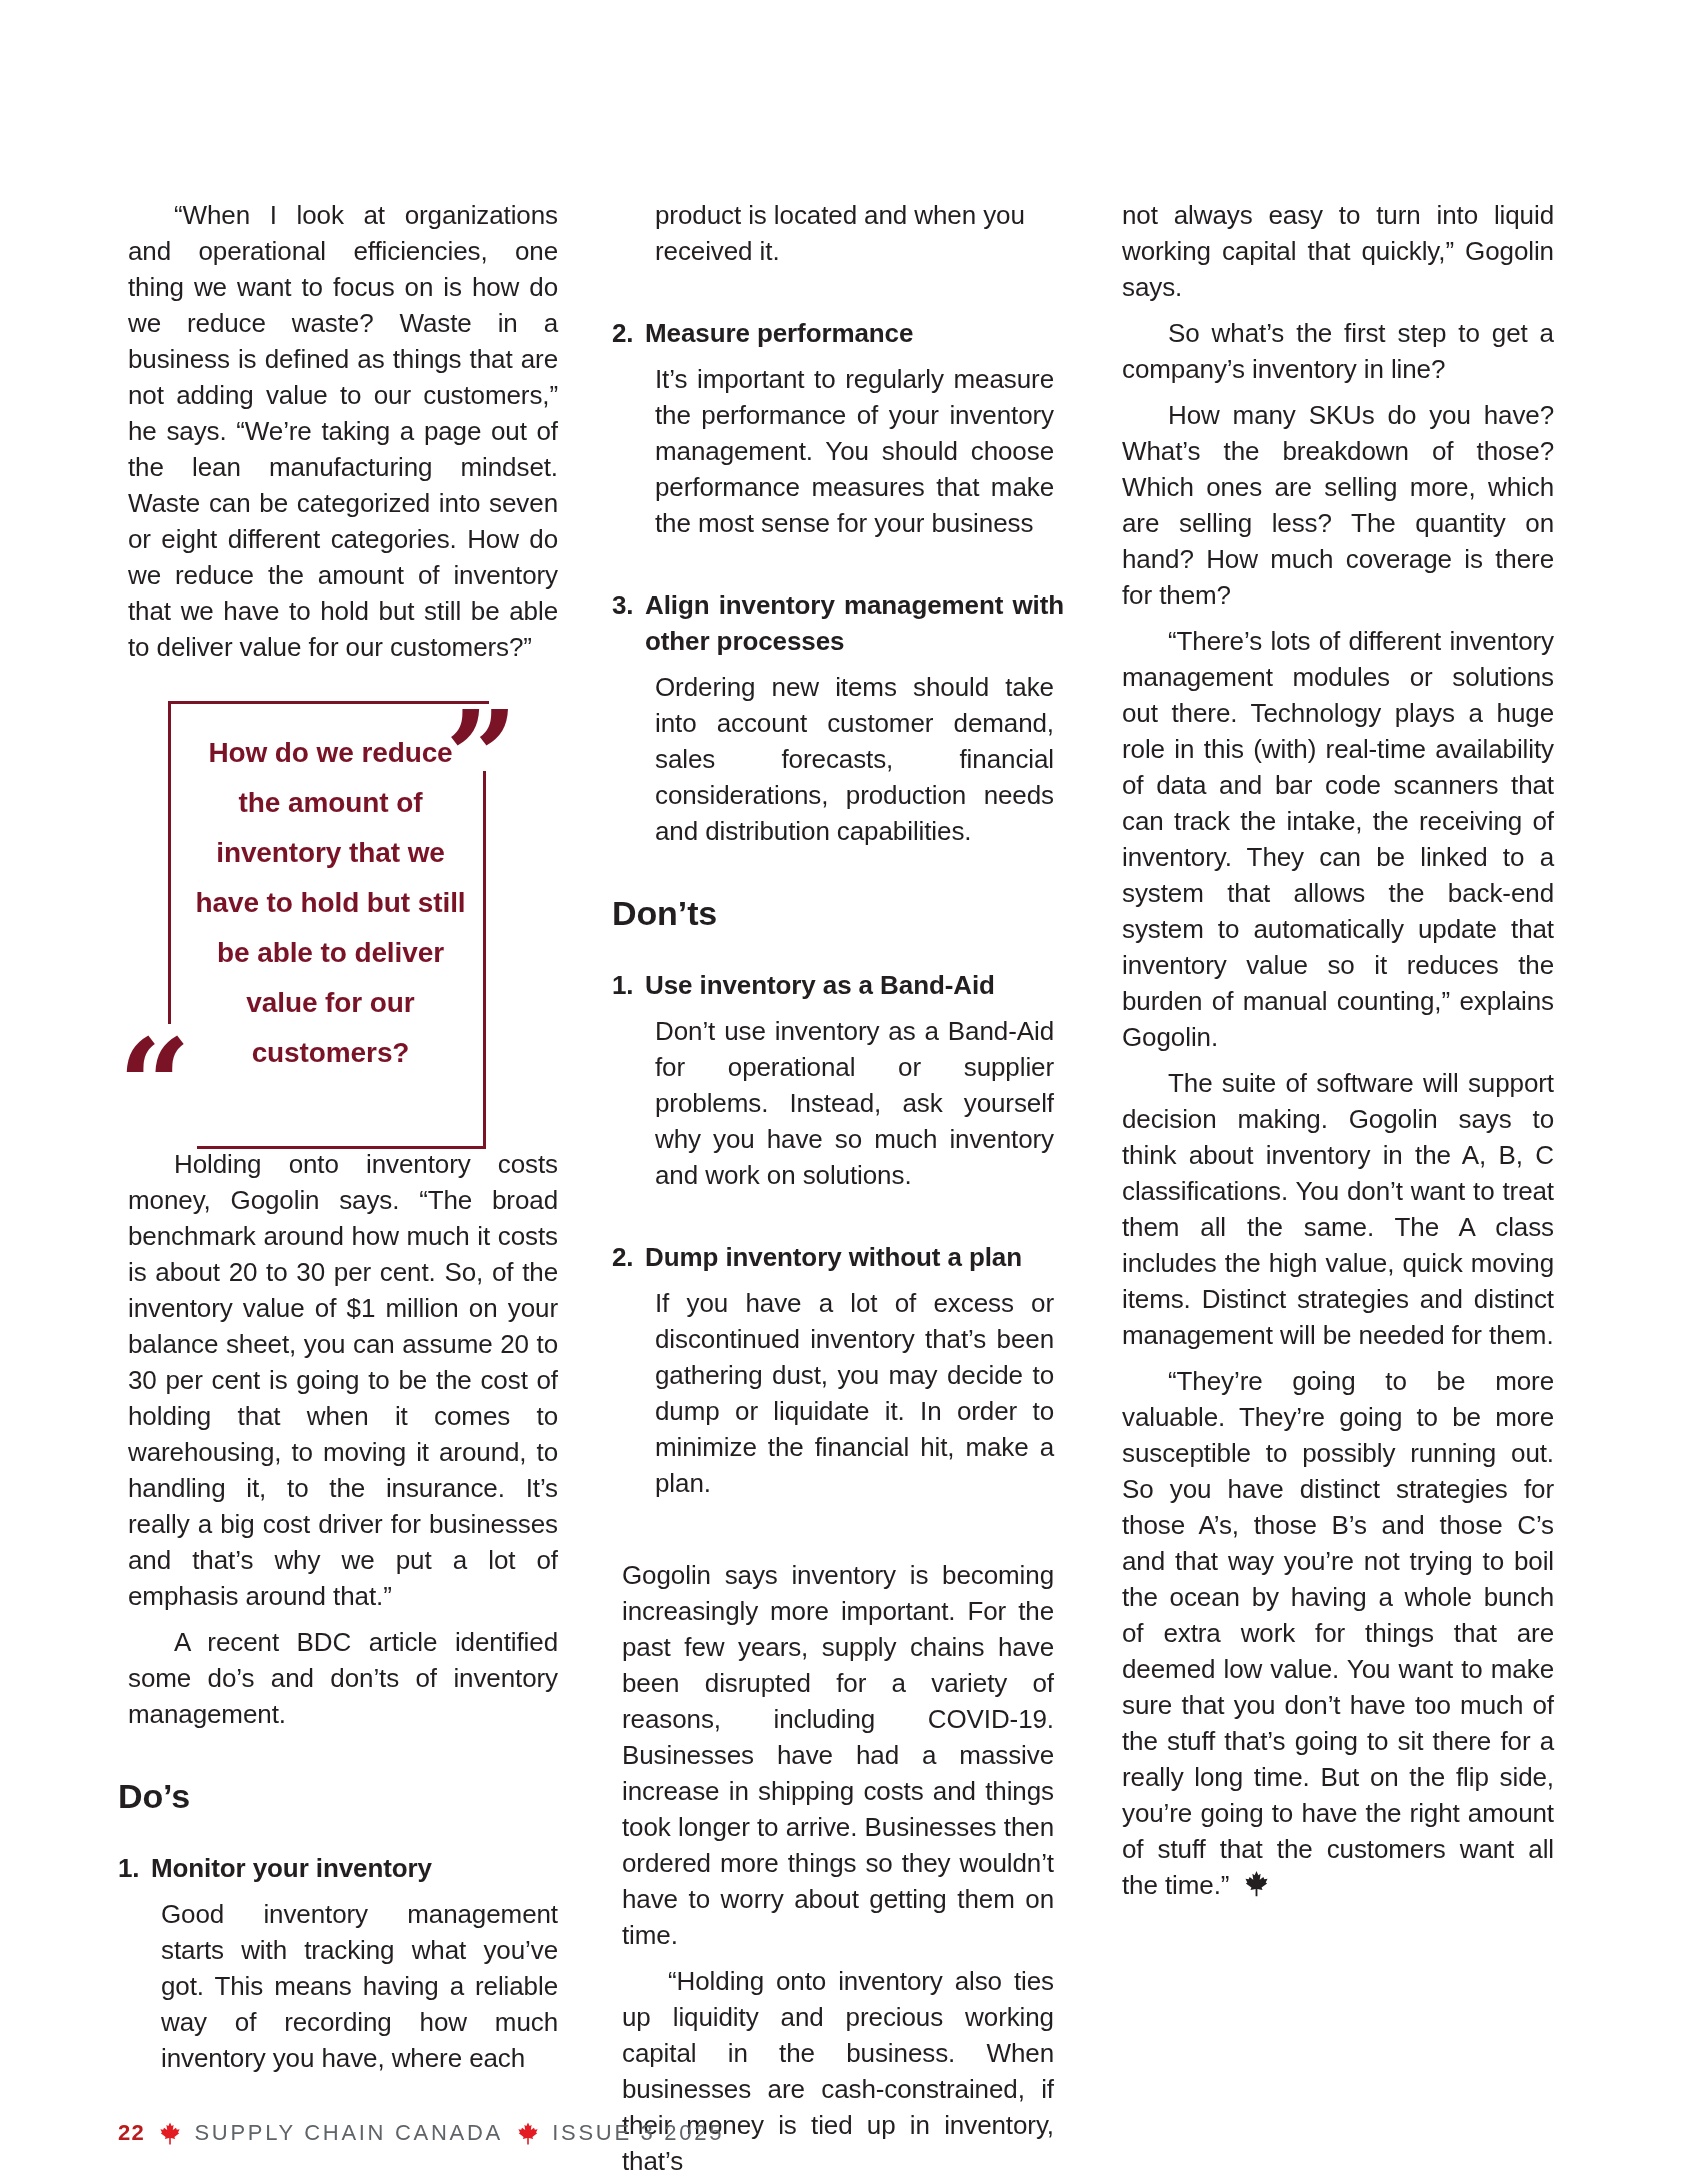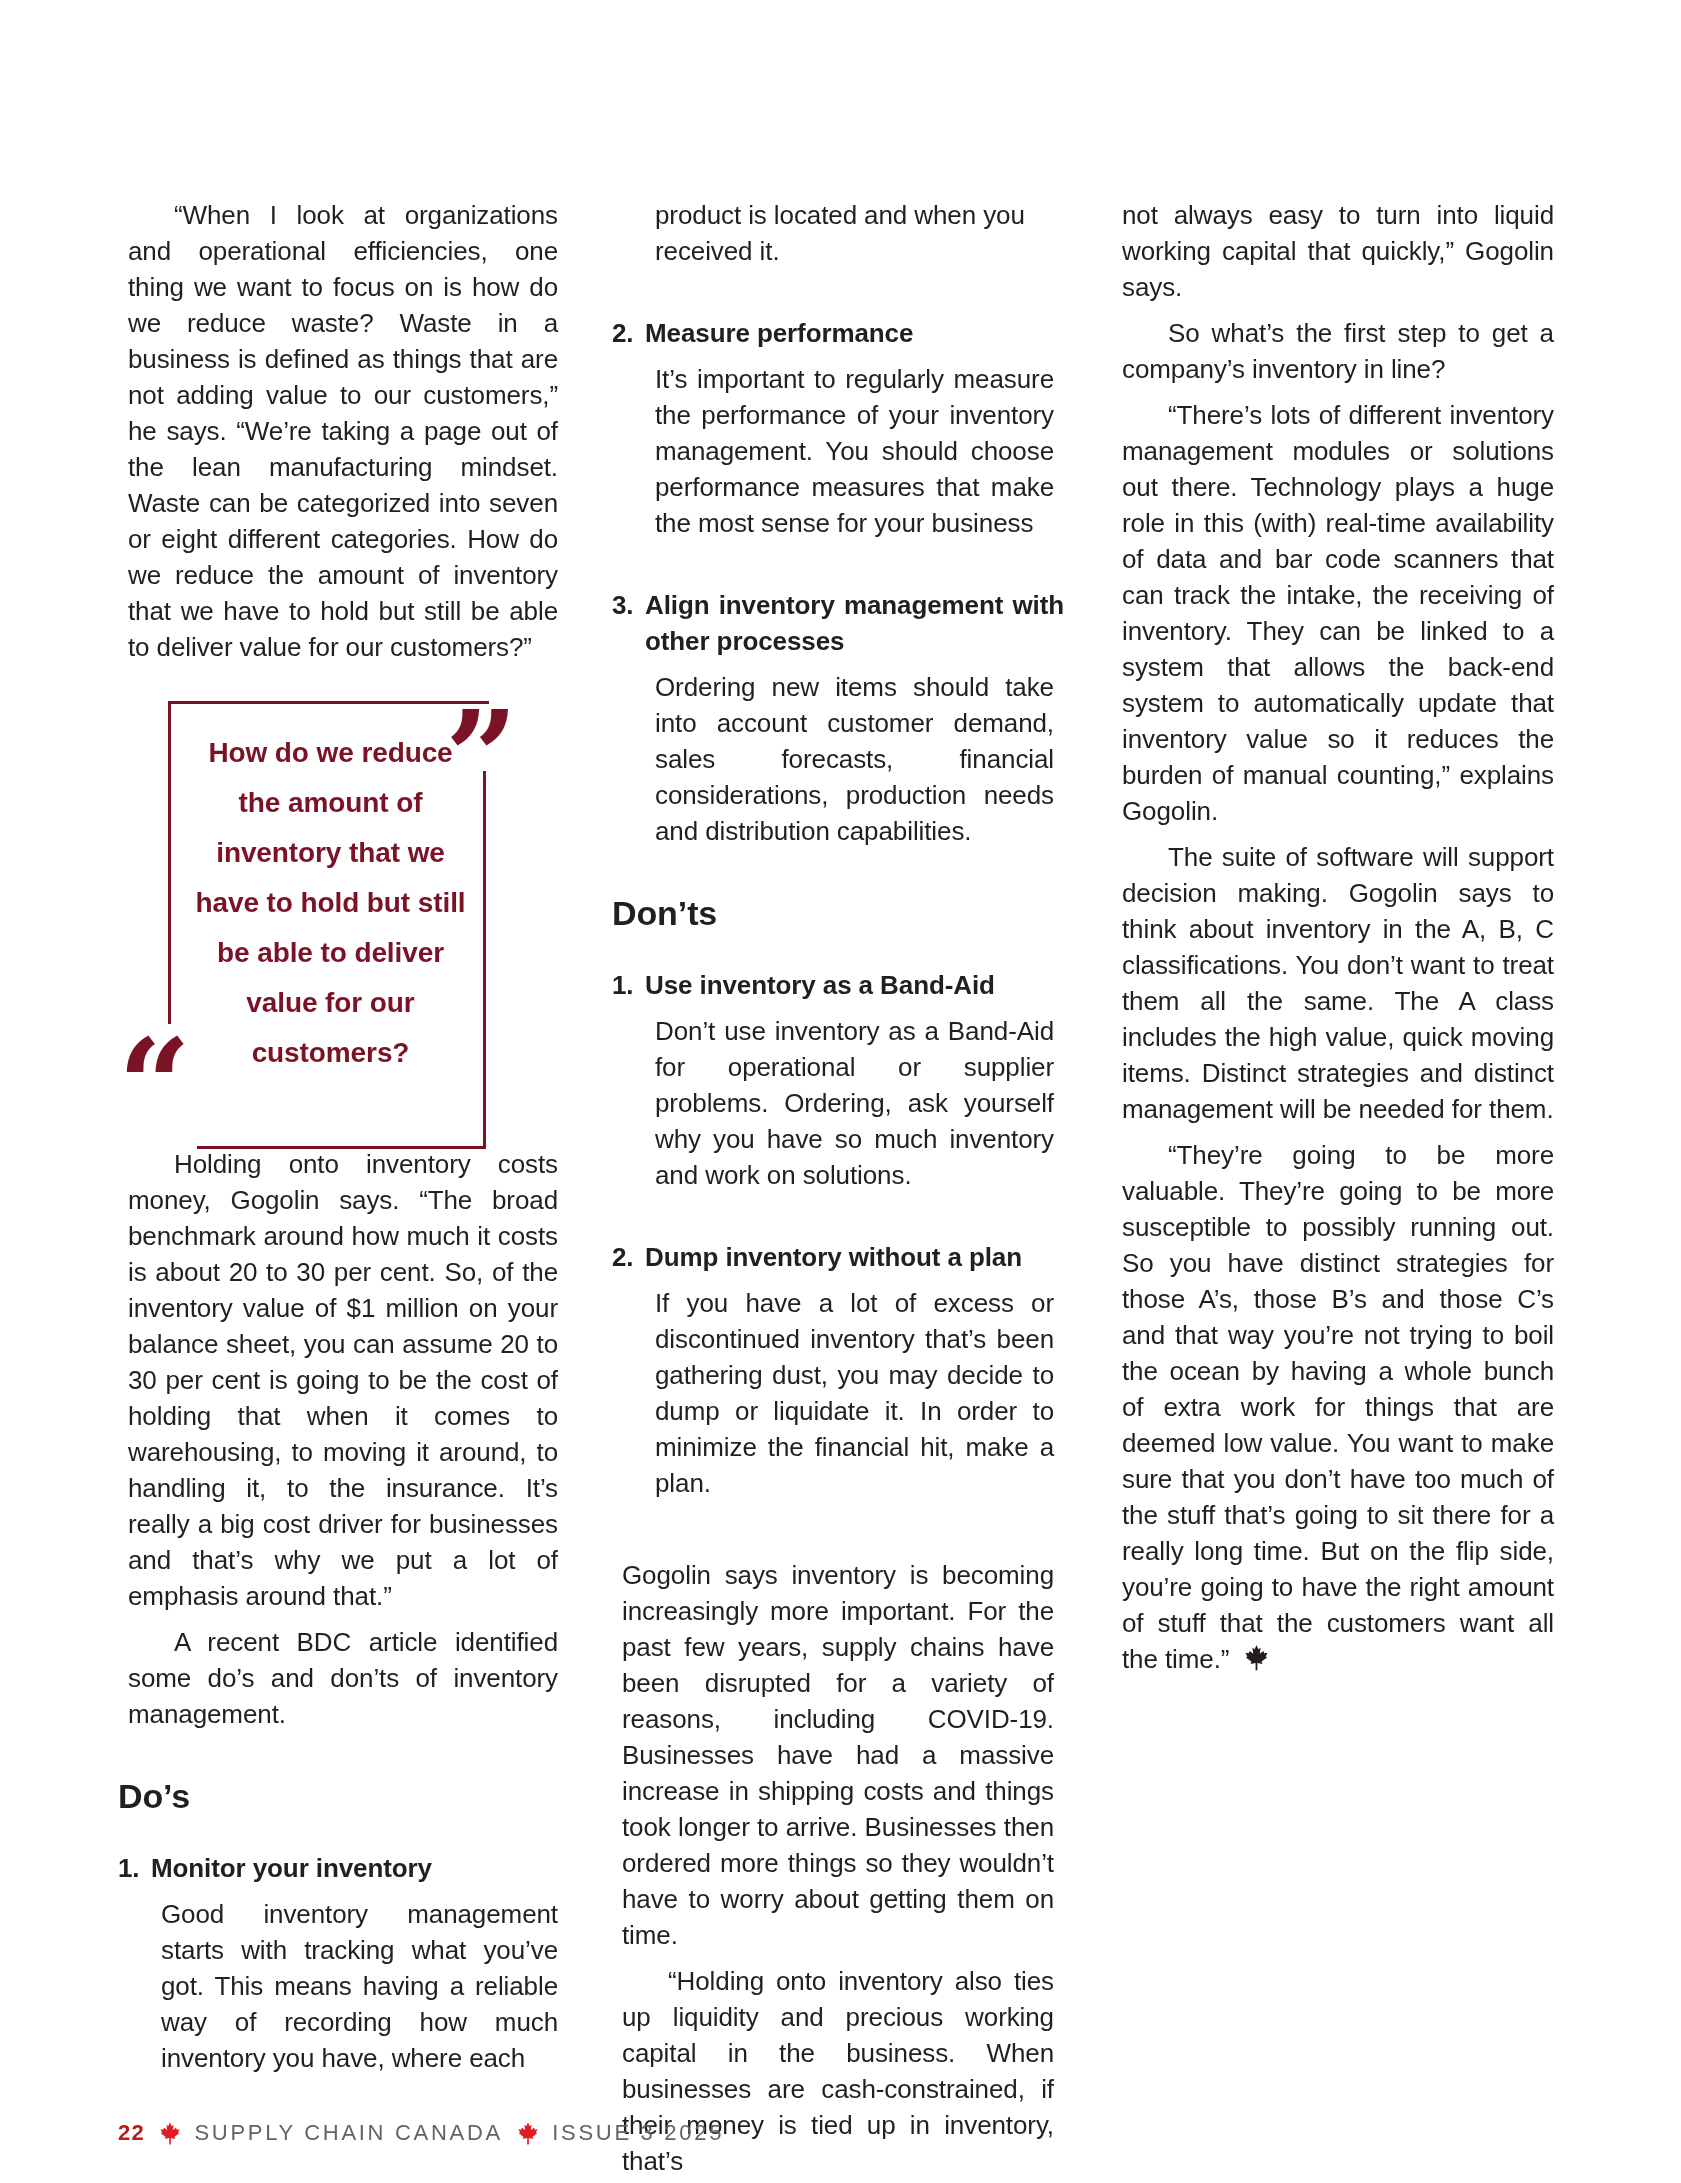--- a/index.html
+++ b/index.html
@@ -78,36 +78,37 @@
     <span class="num">3.</span>
     <div class="title">Align inventory management with other processes</div>
     <p>Ordering new items should take into account customer demand, sales forecasts, financial considerations, production needs and distribution capabilities.</p>
   </div>
   <div class="blank"></div>
   <p class="hd">Don’ts</p>
   <div class="blank"></div>
   <div class="item">
     <span class="num">1.</span>
     <div class="title">Use inventory as a Band-Aid</div>
-    <p>Don’t use inventory as a Band-Aid for operational or supplier problems. Ordering, ask yourself why you have so much inventory and work on solutions.</p>
+    <p>Don’t use inventory as a Band-Aid for operational or supplier problems. Instead, ask yourself why you have so much inventory and work on solutions.</p>
   </div>
   <div class="blank"></div>
   <div class="item">
     <span class="num">2.</span>
     <div class="title">Dump inventory without a plan</div>
     <p>If you have a lot of excess or discontinued inventory that’s been gathering dust, you may decide to dump or liquidate it. In order to minimize the financial hit, make a plan.</p>
   </div>
   <div class="blank"></div>
   <p>Gogolin says inventory is becoming increasingly more important. For the past few years, supply chains have been disrupted for a variety of reasons, including COVID-19. Businesses have had a massive increase in shipping costs and things took longer to arrive. Businesses then ordered more things so they wouldn’t have to worry about getting them on time.</p>
   <p class="ind">“Holding onto inventory also ties up liquidity and precious working capital in the business. When businesses are cash-constrained, if their money is tied up in inventory, that’s</p>
 </div>
 
 <div class="col" id="col-right">
   <p>not always easy to turn into liquid working capital that quickly,” Gogolin says.</p>
   <p class="ind">So what’s the first step to get a company’s inventory in line?</p>
+  <p class="ind">How many SKUs do you have? What’s the breakdown of those? Which ones are selling more, which are selling less? The quantity on hand? How much coverage is there for them?</p>
   <p class="ind">“There’s lots of different inventory management modules or solutions out there. Technology plays a huge role in this (with) real-time availability of data and bar code scanners that can track the intake, the receiving of inventory. They can be linked to a system that allows the back-end system to automatically update that inventory value so it reduces the burden of manual counting,” explains Gogolin.</p>
   <p class="ind">The suite of software will support decision making. Gogolin says to think about inventory in the A, B, C classifications. You don’t want to treat them all the same. The A class includes the high value, quick moving items. Distinct strategies and distinct management will be needed for them.</p>
   <p class="ind" style="text-align-last:left"><span>“They’re going to be more valuable. They’re going to be more susceptible to possibly running out. So you have distinct strategies for those A’s, those B’s and those C’s and that way you’re not trying to boil the ocean by having a whole bunch of extra work for things that are deemed low value. You want to make sure that you don’t have too much of the stuff that’s going to sit there for a really long time. But on the flip side, you’re going to have the right amount of stuff that the customers want all the time.”</span><svg class="endleaf" viewBox="0 0 100 110">
         <path fill="#231f20" d="M50 0 L58 18 L68 12 L64 38 L80 26 L84 36 L98 34 L90 50 L96 54 L72 72 L76 82 L54 78 L54 110 L46 110 L46 78 L24 82 L28 72 L4 54 L10 50 L2 34 L16 36 L20 26 L36 38 L32 12 L42 18 Z"></path>
       </svg></p>
 </div>
 
 <div id="footer">
   <span class="pnum">22</span>
   <svg class="leaf" viewBox="0 0 100 110">

